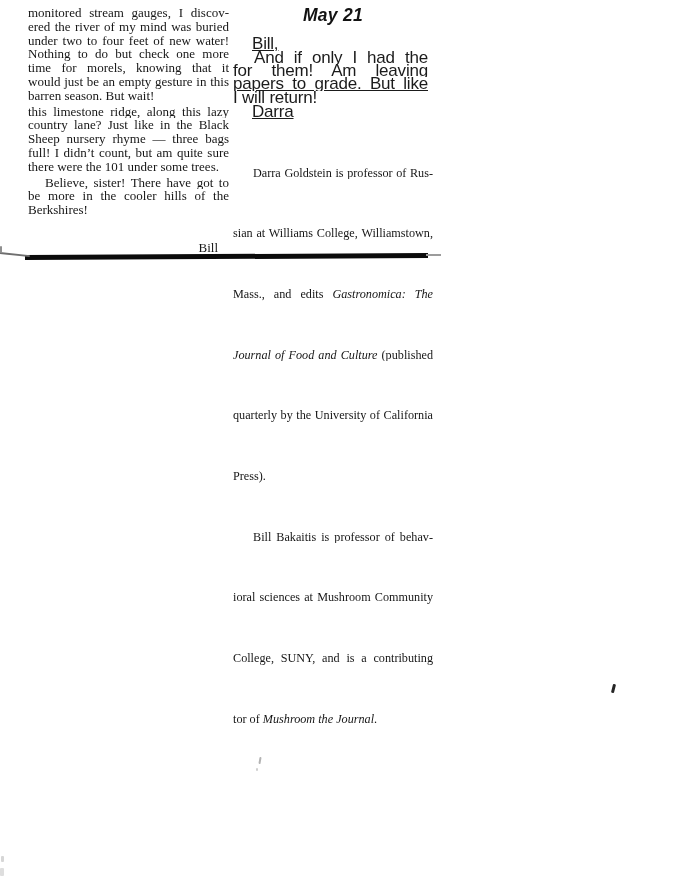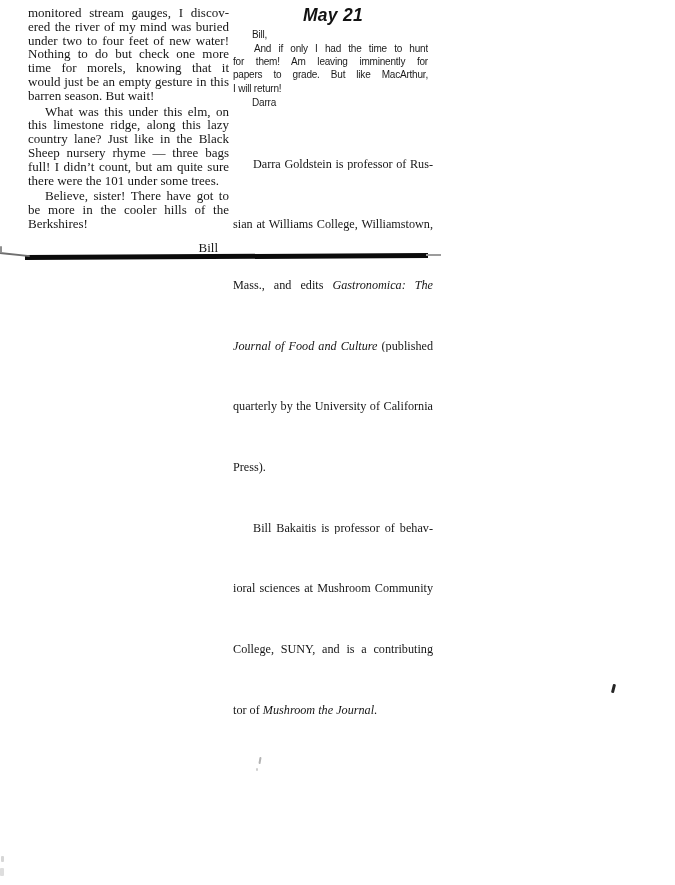--- a/index.html
+++ b/index.html
@@ -36,23 +36,24 @@
   .date-header{
     text-align:center;
     font-family:Liberation Sans, sans-serif;
     font-style:italic;font-weight:700;
     font-size:17.5px;height:23px;line-height:23px;
     letter-spacing:.3px;
     color:#121212;
   }
   .letter{
     font-family:"Liberation Sans", sans-serif;
-    font-size:10px;letter-spacing:-.2px;
-    width:195px;margin-top:1px;
+    font-size:17px;letter-spacing:-.2px;
+    width:195px;margin-top:10px;
     color:#1b1b1b;
+    text-decoration:underline;
   }
   .letter .salutation{height:13.5px;line-height:13.5px;padding-left:19px;}
   .letter .line{height:13.4px;line-height:13.4px;}
   .letter .line.ind{text-indent:21px;}
   .letter .signature{height:13.5px;line-height:13.5px;padding-left:19px;margin-top:1px;}
   
   .bios{
     margin-top:6px;
     font-family:"Liberation Serif", serif;
     font-size:12.2px;width:200px;
@@ -92,21 +93,20 @@
       <div class="para">
         <div class="line j">monitored stream gauges, I discov-</div>
         <div class="line j">ered the river of my mind was buried</div>
         <div class="line j">under two to four feet of new water!</div>
         <div class="line j">Nothing to do but check one more</div>
         <div class="line j">time for morels, knowing that it</div>
         <div class="line j">would just be an empty gesture in this</div>
         <div class="line">barren season. But wait!</div>
       </div>
       <div class="para">
-        <div class="line j ind">What was this under this elm, on</div>
         <div class="line j">this limestone ridge, along this lazy</div>
         <div class="line j">country lane? Just like in the Black</div>
         <div class="line j">Sheep nursery rhyme — three bags</div>
         <div class="line j">full! I didn’t count, but am quite sure</div>
         <div class="line">there were the 101 under some trees.</div>
       </div>
       <div class="para">
         <div class="line j ind">Believe, sister! There have got to</div>
         <div class="line j">be more in the cooler hills of the</div>
         <div class="line">Berkshires!</div>

